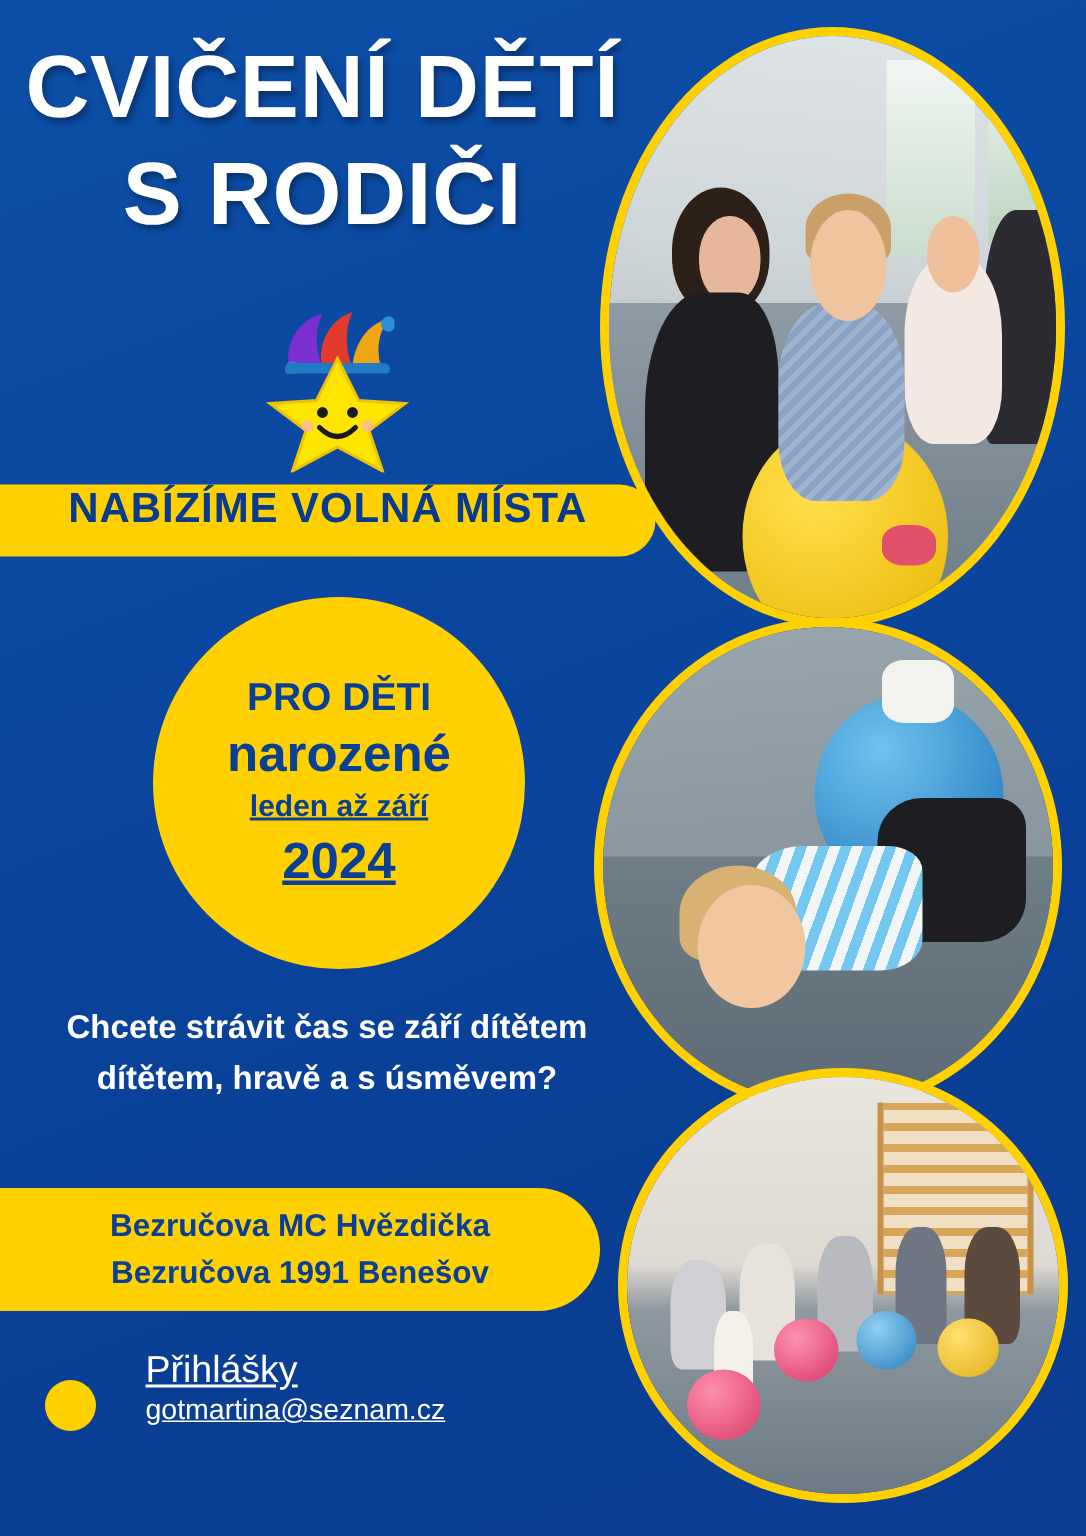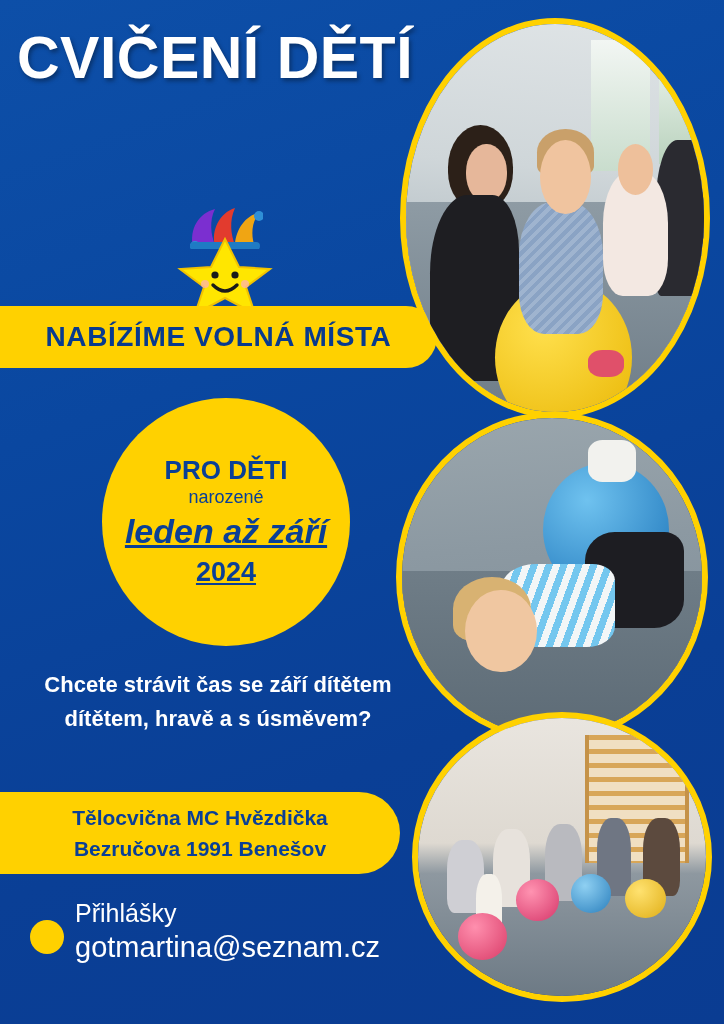--- a/index.html
+++ b/index.html
@@ -43,26 +43,26 @@
   }
   .star-shape {
     position: absolute;
     left: 4px; top: 32px;
     width: 112px; height: 78px;
   }
 
   
   .banner {
     position: absolute;
-    left: 0; top: 306px;
-    width: 437px; height: 62px;
+    left: 0; top: 323px;
+    width: 437px; height: 48px;
     background: #ffd100;
     border-radius: 0 32px 32px 0;
     display: flex;
-    align-items: center;
+    align-items: flex-start;
     justify-content: center;
   }
   .banner span {
     color: #083a8e;
     font-size: 28px;
     font-weight: bold;
     letter-spacing: 0.6px;
   }
 
   
@@ -73,23 +73,23 @@
     border-radius: 50%;
     background: #ffd100;
     display: flex;
     flex-direction: column;
     align-items: center;
     justify-content: center;
     color: #0a3f96;
     text-align: center;
   }
   .circle-info .ci1 { font-size: 26px; font-weight: bold; line-height: 1.25; }
-  .circle-info .ci2 { font-size: 18px; font-weight: normal; line-height: 1.3; }
-  .circle-info .ci3 { font-size: 34px; font-weight: bold; text-decoration: underline; line-height: 1.35; font-style: italic; }
-  .circle-info .ci4 { font-size: 27px; font-weight: bold; text-decoration: underline; line-height: 1.3; }
+  .circle-info .ci2 { font-size: 34px; font-weight: bold; line-height: 1.3; }
+  .circle-info .ci3 { font-size: 20px; font-weight: bold; text-decoration: underline; line-height: 1.35; }
+  .circle-info .ci4 { font-size: 34px; font-weight: bold; text-decoration: underline; line-height: 1.3; }
 
   
   .question {
     position: absolute;
     left: 0; top: 668px;
     width: 436px;
     text-align: center;
     color: #ffffff;
     font-size: 22px;
     font-weight: bold;
@@ -120,23 +120,23 @@
     width: 400px;
     color: #ffffff;
   }
   .contact .dot {
     position: absolute;
     left: 0; top: 22px;
     width: 34px; height: 34px;
     border-radius: 50%;
     background: #ffd100;
   }
-  .contact .c-lines { margin-left: 45px; }
+  .contact .c-lines { margin-left: 67px; text-decoration: underline; }
   .contact .c1 { font-size: 25px; line-height: 1.25; }
-  .contact .c2 { font-size: 29px; line-height: 1.3; }
+  .contact .c2 { font-size: 19px; line-height: 1.3; }
 
   .website {
     position: absolute;
     left: 68px; top: 980px;
     color: #ffd100;
     font-size: 19px;
     font-weight: bold;
     letter-spacing: 0.8px;
   }
 
@@ -283,20 +283,21 @@
   .p3 .f5 { position:absolute; left:78%; top:36%; width:13%; height:28%; background:#5c4a3e; border-radius:40% 40% 20% 20%; }
   .p3 .kidw { position:absolute; left:20%; top:56%; width:9%; height:22%; background:#f4f1ea; border-radius:40% 40% 20% 20%; }
 </style>
 </head>
 <body>
 
 <div class="poster">
 
   <div class="headline">
     <span class="l1">CVIČENÍ DĚTÍ</span>
+    <span class="l2">S RODIČI</span>
   </div>
 
   <div class="star-wrap">
     <svg class="hat" viewBox="0 0 78 44">
       <path d="M8 42 C4 24 14 8 30 4 C24 16 26 30 30 40 Z" fill="#7b2fd0"></path>
       <path d="M30 41 C26 26 34 8 50 3 C44 16 46 30 50 40 Z" fill="#e23b2e"></path>
       <path d="M50 41 C50 26 60 10 74 8 C66 18 66 32 70 42 Z" fill="#f0a513"></path>
       <circle cx="10" cy="41" r="5" fill="#2f8fd6"></circle>
       <circle cx="74" cy="11" r="5" fill="#2f8fd6"></circle>
       <rect x="5" y="37" width="70" height="8" rx="4" fill="#1f7bc4"></rect>
@@ -321,21 +322,21 @@
     <div class="ci3">leden až září</div>
     <div class="ci4">2024</div>
   </div>
 
   <div class="question">
     <div>Chcete strávit čas se září dítětem</div>
     <div>dítětem, hravě a s úsměvem?</div>
   </div>
 
   <div class="address">
-    <div>Tělocvična MC Hvězdička</div>
+    <div>Bezručova MC Hvězdička</div>
     <div>Bezručova 1991 Benešov</div>
   </div>
 
   <div class="contact">
     <div class="dot"></div>
     <div class="c-lines">
       <div class="c1">Přihlášky</div>
       <div class="c2">gotmartina@seznam.cz</div>
     </div>
   </div>

